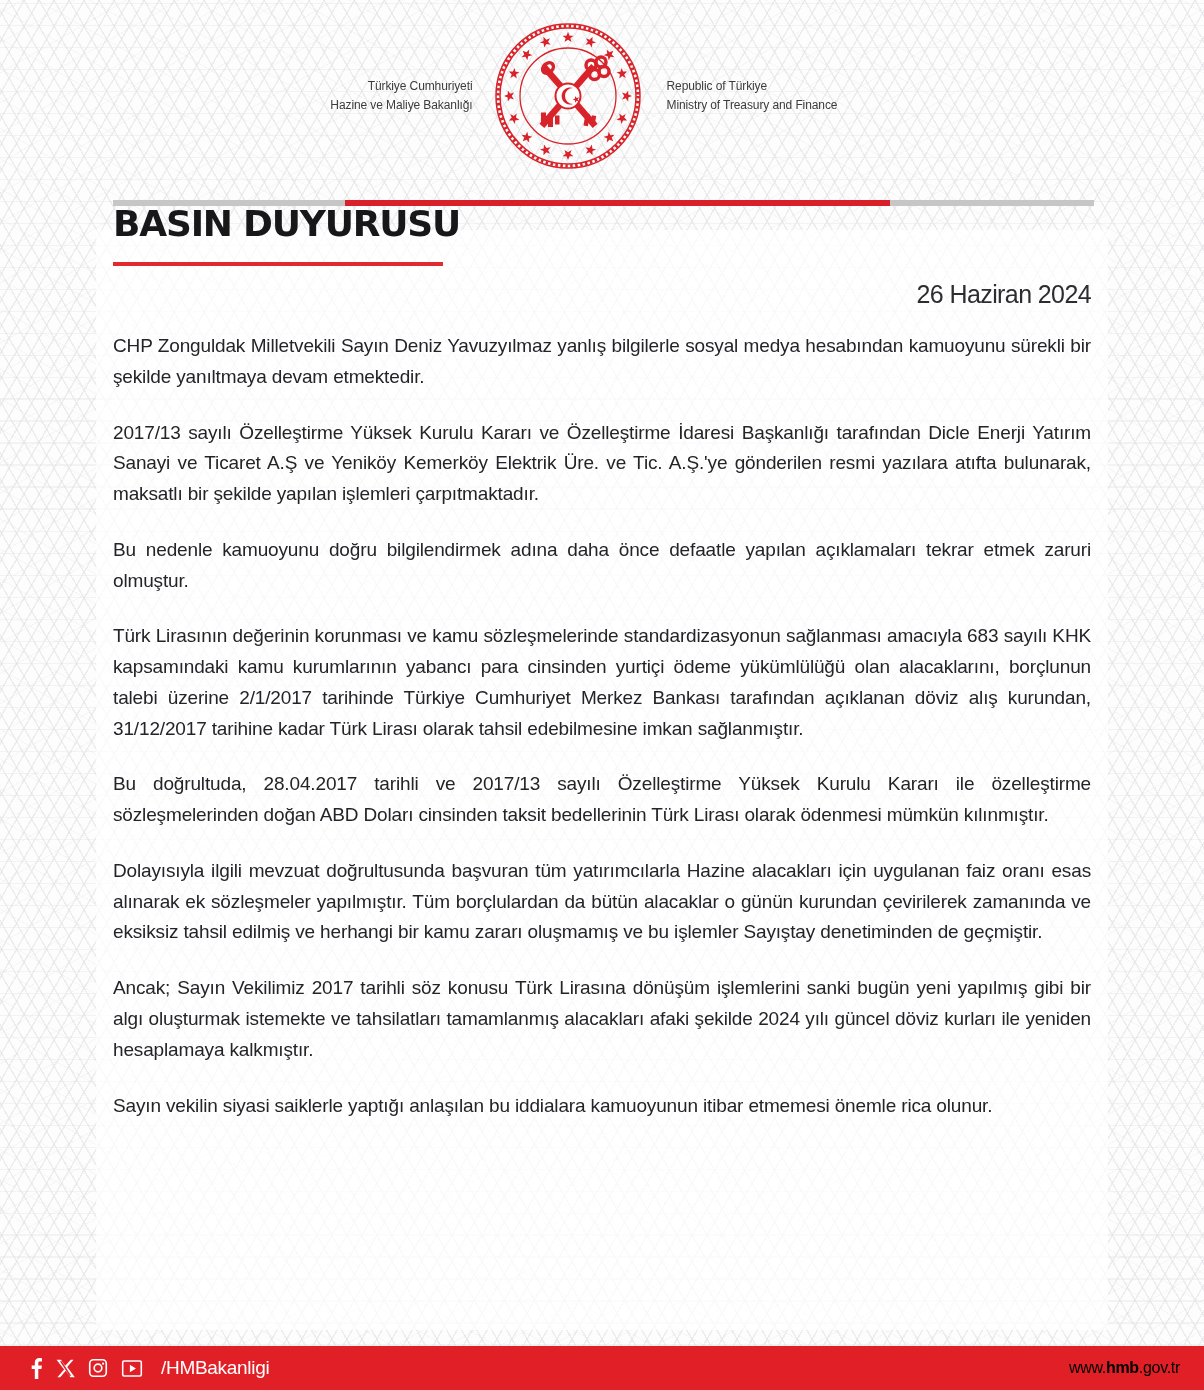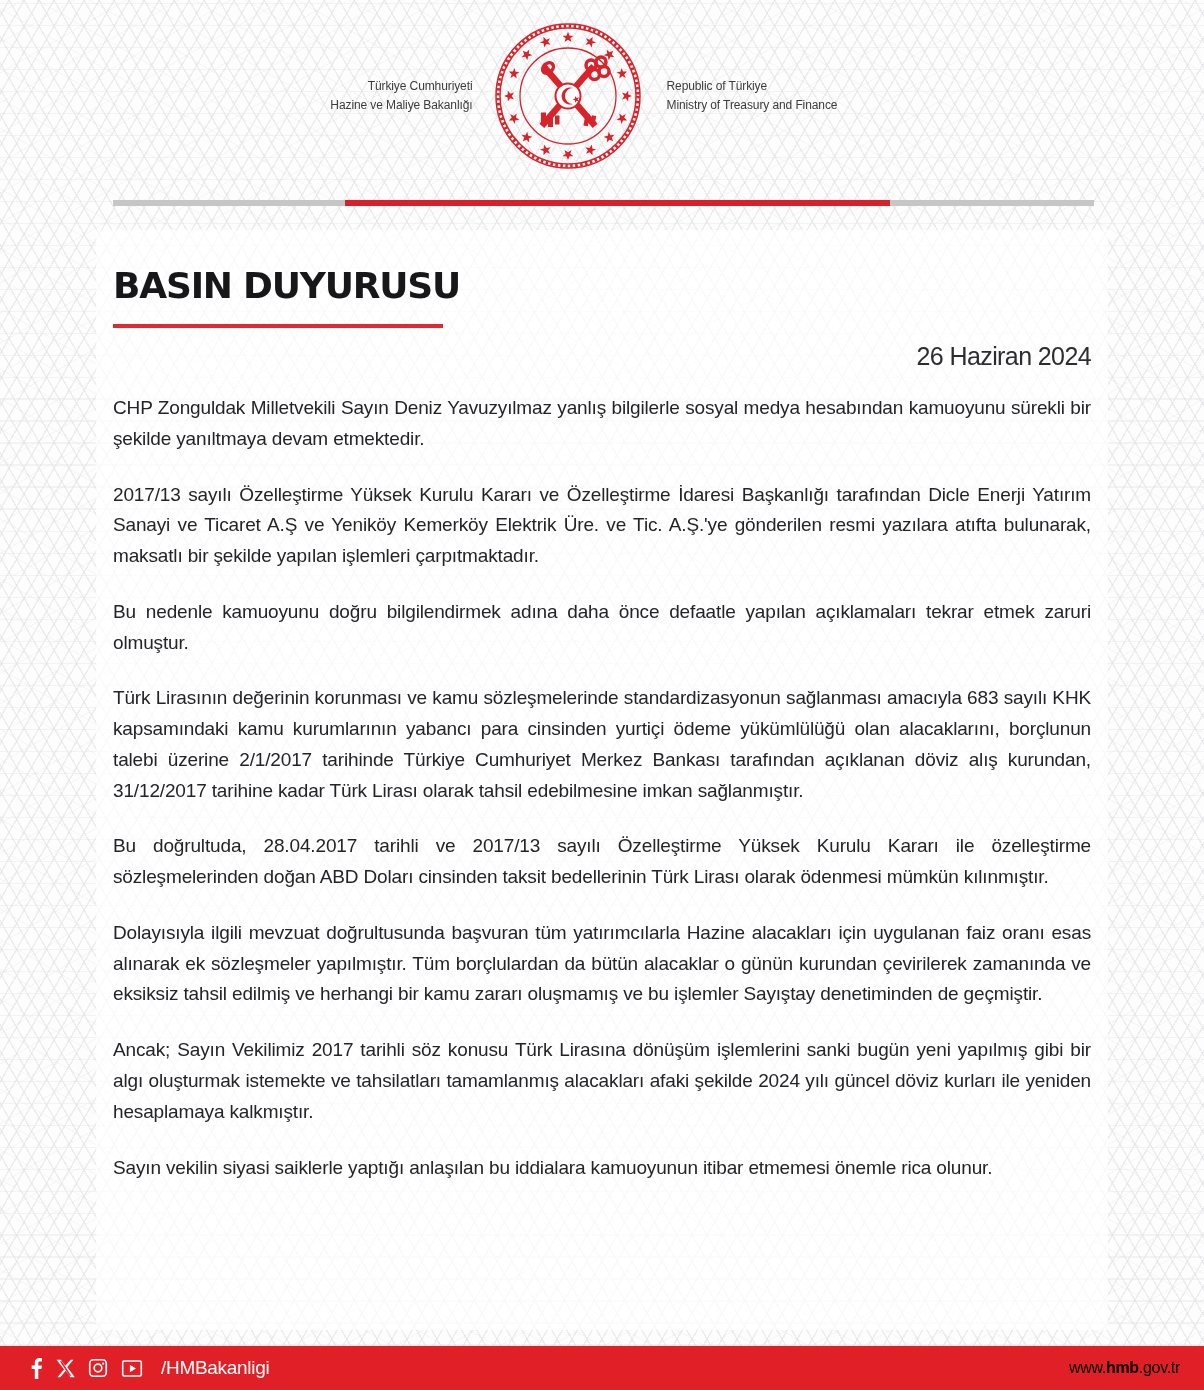--- a/index.html
+++ b/index.html
@@ -94,21 +94,21 @@
   }
 
   
   .content {
     position: relative;
     z-index: 3;
     padding: 0 113px 0 113px;
     flex: 1 1 auto;
   }
 
-  .title-block { margin-top: 62px; }
+  .title-block { }
 
   .title {
     font-family: "DejaVu Sans", sans-serif;
     font-size: 36px;
     font-weight: 700;
     letter-spacing: -1.2px;
     color: #17171a;
     line-height: 1;
     display: inline-block;
   }

